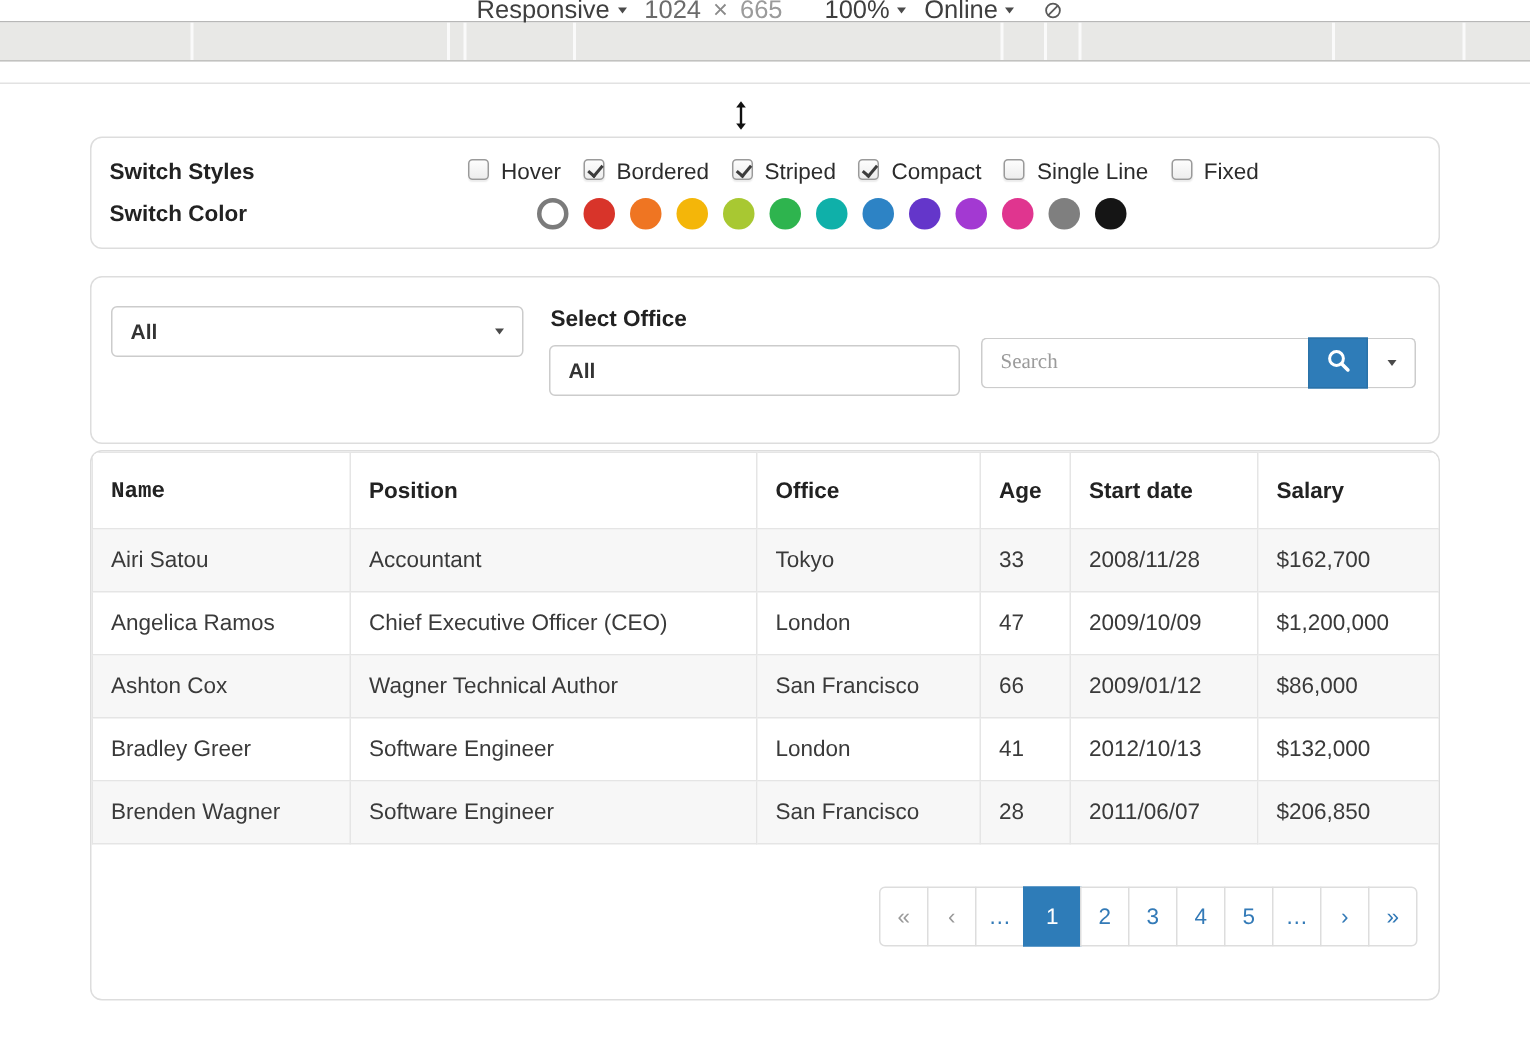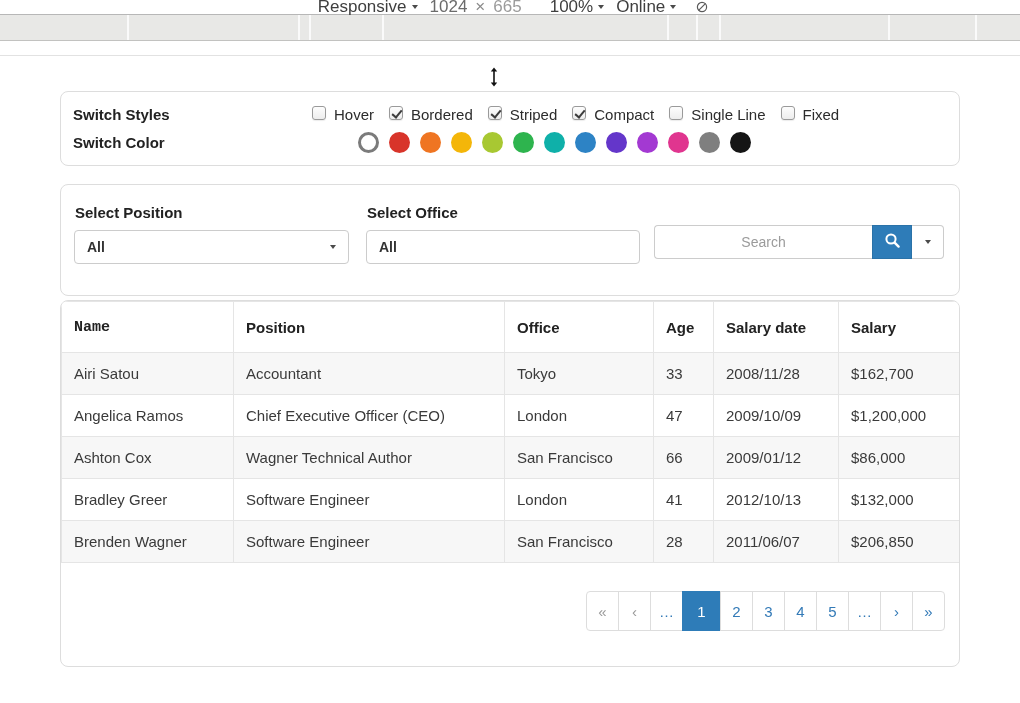--- a/index.html
+++ b/index.html
@@ -69,21 +69,21 @@
     display:flex; align-items:center; justify-content:space-between; padding:0 12px;
     font-size:14px; font-weight:600; color:#333; cursor:pointer;
   }
   .office-input {
     width:100%; height:34px; border:1px solid #ccc; border-radius:4px; padding:0 12px;
     font-size:14px; font-weight:600; color:#333; font-family:inherit; outline:none;
   }
   .search-group { position:absolute; left:593px; top:40px; width:290px; height:34px; display:flex; }
   .search-input {
     flex:1; height:34px; border:1px solid #ccc; border-right:none; border-radius:4px 0 0 4px;
-    padding:12px 12px; font-size:14px; color:#333; font-family:Liberation Sans, sans-serif; outline:none;text-align:center;
+    padding:12px 12px; font-size:14px; color:#333; font-family:Liberation Serif, serif; outline:none;
   }
   .search-input::placeholder { color:#9b9b9b; opacity:1; }
   .search-btn {
     width:40px; height:34px; border:1px solid #2a72a8; background:#2e7cb8; color:#fff;
     display:flex; align-items:center; justify-content:center; cursor:pointer;
   }
   .search-caret-btn {
     width:32px; height:34px; border:1px solid #ccc; border-left:none; background:#fff;
     border-radius:0 4px 4px 0; display:flex; align-items:center; justify-content:center; cursor:pointer;
   }
@@ -220,21 +220,20 @@
           <span class="dot" style="background: rgb(163, 57, 210);"></span>
           <span class="dot" style="background: rgb(224, 53, 143);"></span>
           <span class="dot" style="background: rgb(127, 127, 127);"></span>
           <span class="dot" style="background: rgb(21, 21, 21);"></span>
         </div>
     </div>
   </div>
 
   <div class="panel panel-filters">
     <div class="filter-pos">
-      <div class="filter-heading">Select Position</div>
       <div class="select-box">
         <span>All</span>
         <span class="caret-down"></span>
       </div>
     </div>
     <div class="filter-office">
       <div class="filter-heading">Select Office</div>
       <input class="office-input" value="All" style="">
     </div>
     <div class="search-group">
@@ -254,21 +253,21 @@
   </div>
 
   <div class="panel table-card">
     <table class="data">
       <thead>
         <tr>
             <th>Name</th>
             <th>Position</th>
             <th>Office</th>
             <th>Age</th>
-            <th>Salary date</th>
+            <th>Start date</th>
             <th>Salary</th>
           </tr>
       </thead>
       <tbody>
           <tr>
             <td>Airi Satou</td>
             <td>Accountant</td>
             <td>Tokyo</td>
             <td>33</td>
             <td>2008/11/28</td>

